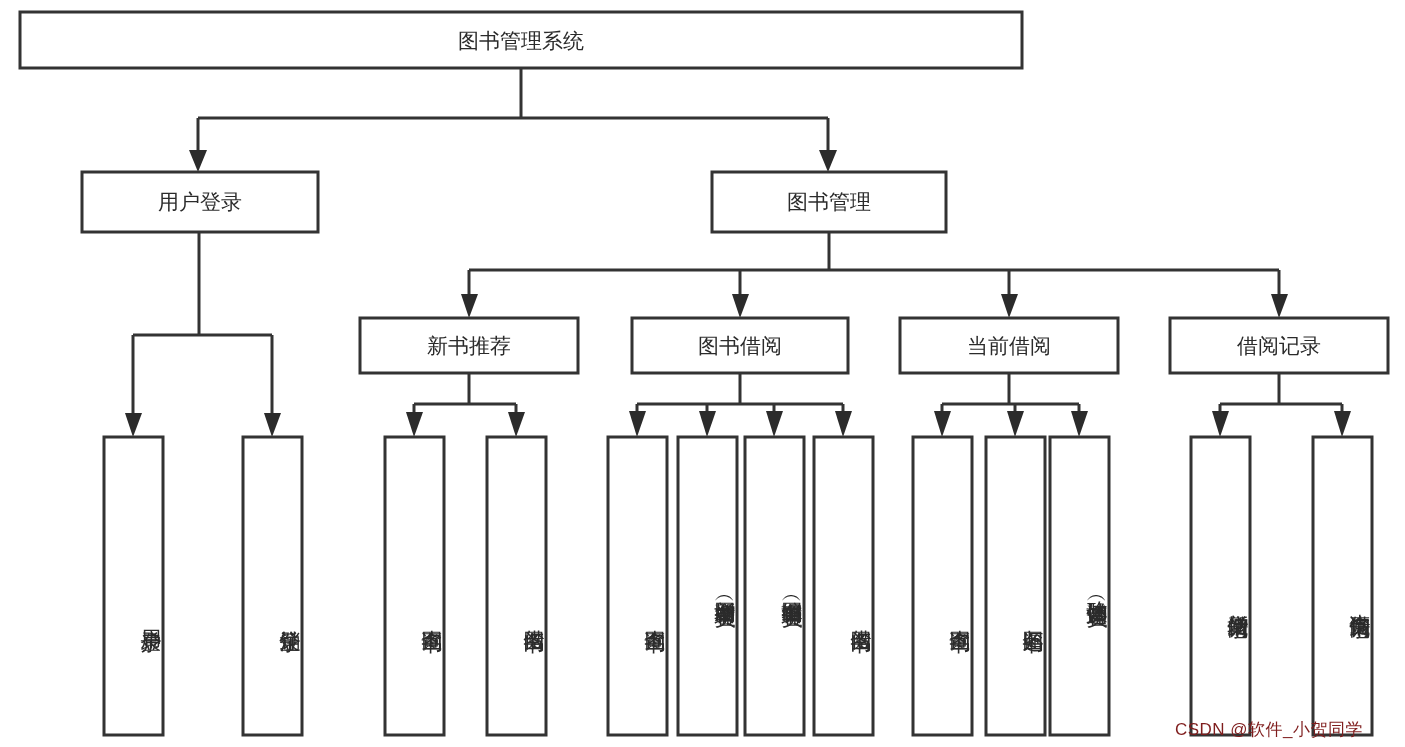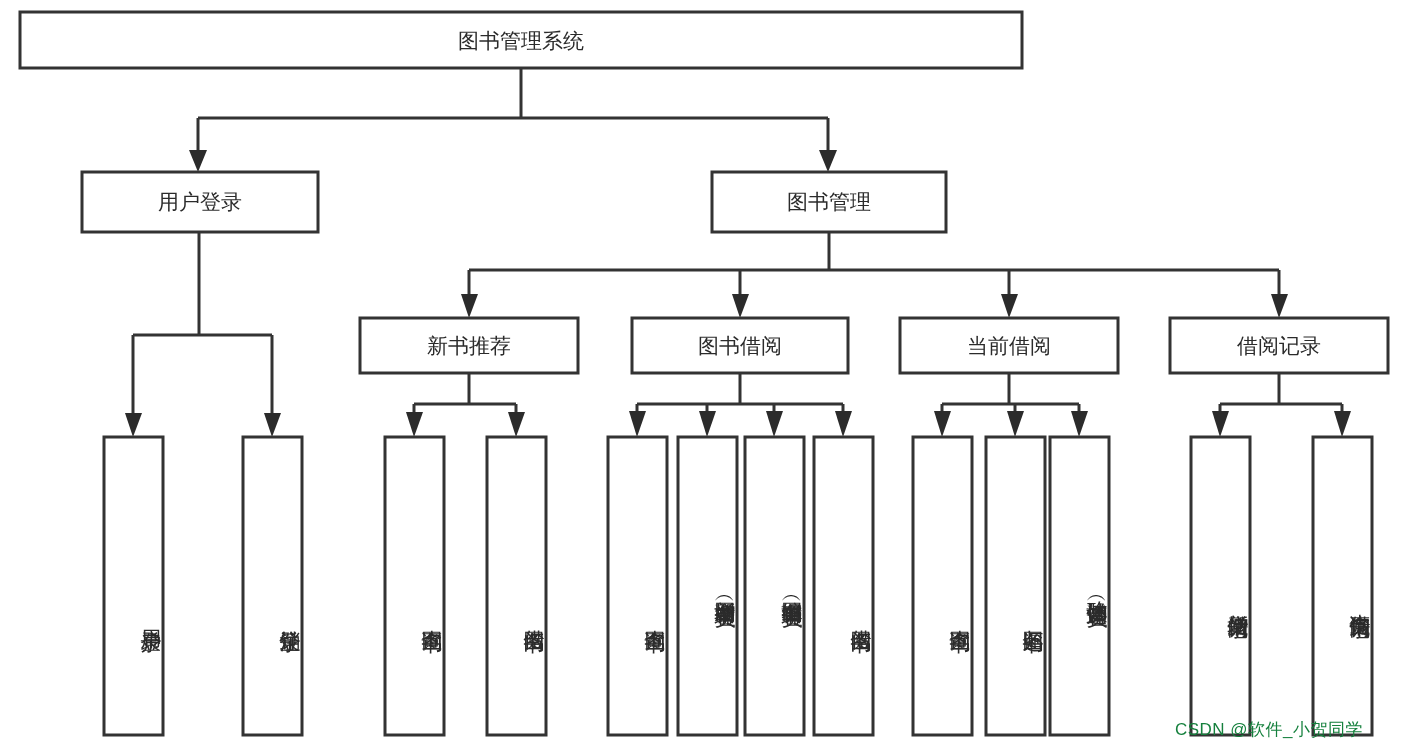--- a/index.html
+++ b/index.html
@@ -65,21 +65,21 @@
     justify-content: center;
     height: 100%;
     width: 100%;
   }
   .watermark {
     position: absolute;
     right: 8px;
     bottom: 6px;
     font-family: "Liberation Sans", "DejaVu Sans", sans-serif;
     font-size: 17px;
-    color: #15803d;
+    color: #7f1d1d;
     letter-spacing: 0.5px;
     white-space: nowrap;
     pointer-events: none;
   }
 </style>
 </head>
 <body>
 
 <div id="diagram-root">
   <svg class="chart" viewBox="0 0 1405 747" xmlns="http://www.w3.org/2000/svg">

